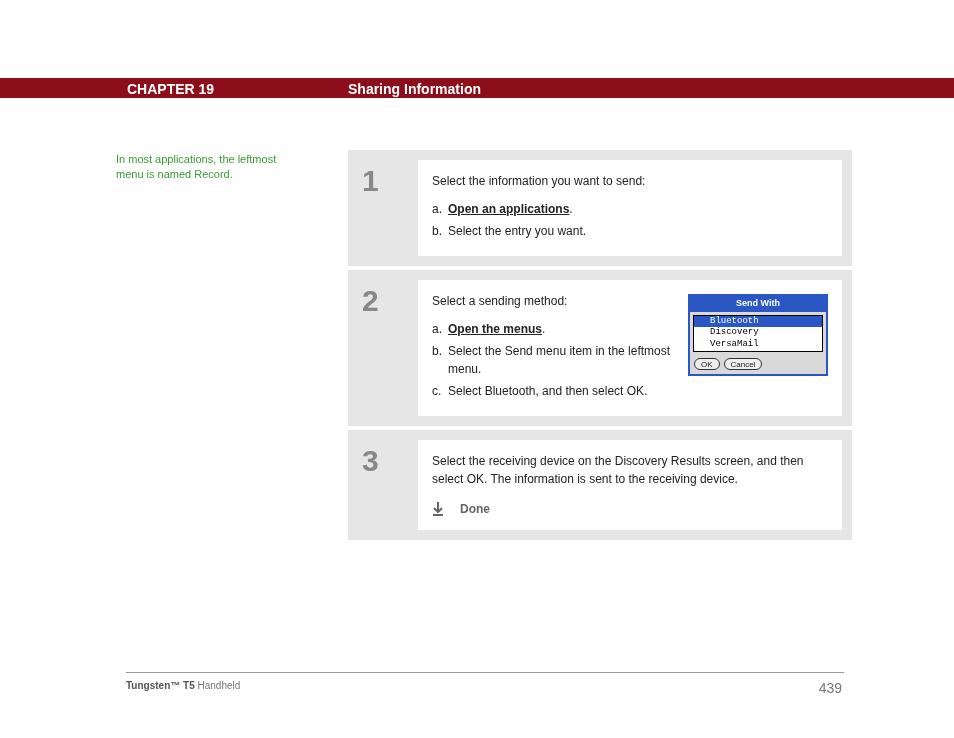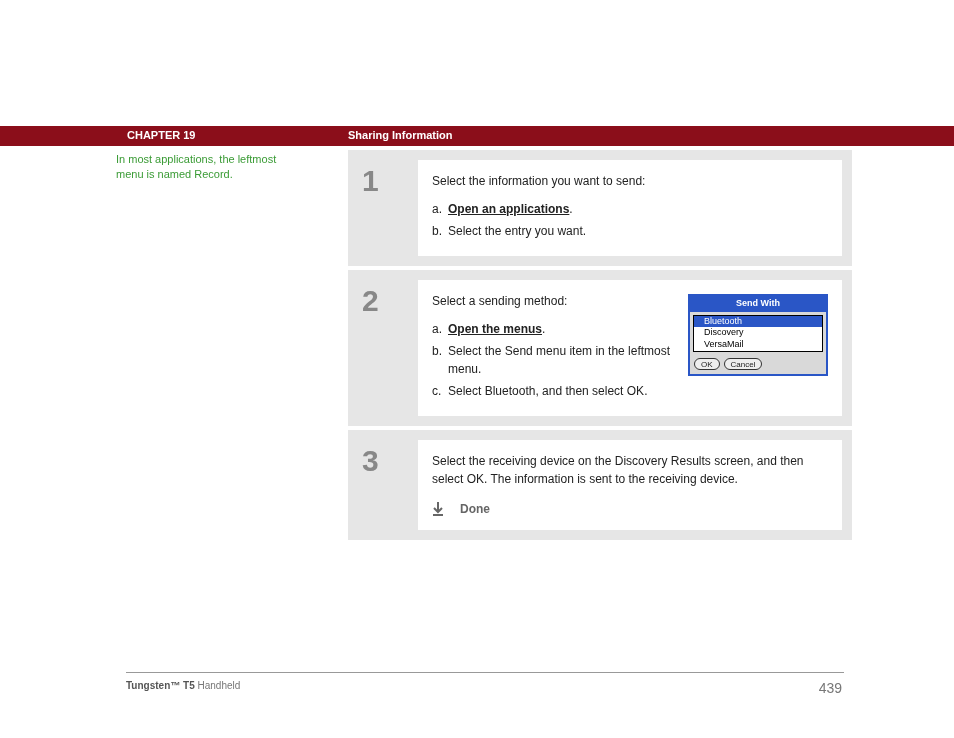--- a/index.html
+++ b/index.html
@@ -14,22 +14,21 @@
   }
   .header-bar {
     position: absolute;
     top: 78px;
     left: 0;
     right: 0;
     height: 20px;
     background: #8b0e1a;
     color: #fff;
     font-weight: bold;
-    font-size: 11px;
-    margin-top: 48px;
+    font-size: 14px;
   }
   .header-chapter {
     position: absolute;
     left: 127px;
     top: 3px;
   }
   .header-title {
     position: absolute;
     left: 348px;
     top: 3px;
@@ -109,21 +108,21 @@
     font-weight: bold;
     padding: 1px 0;
     font-size: 9px;
   }
   .dialog-list {
     background: #fff;
     border: 1px solid #000;
     margin: 3px;
     line-height: 1.3;
   }
-  .dialog-item { padding: 0 10px; color: #000; }
+  .dialog-item { padding: 0 16px; color: #000; font-family: Liberation Mono, monospace; }
   .dialog-item.sel { background: #2a56c6; color: #fff; }
   .dialog-btns { padding: 3px 4px 4px 4px; display: flex; gap: 4px; }
   .pbtn {
     border: 1px solid #333;
     border-radius: 7px;
     background: #eee;
     padding: 0 6px;
     font-size: 8px;
     line-height: 12px;
     height: 12px;

